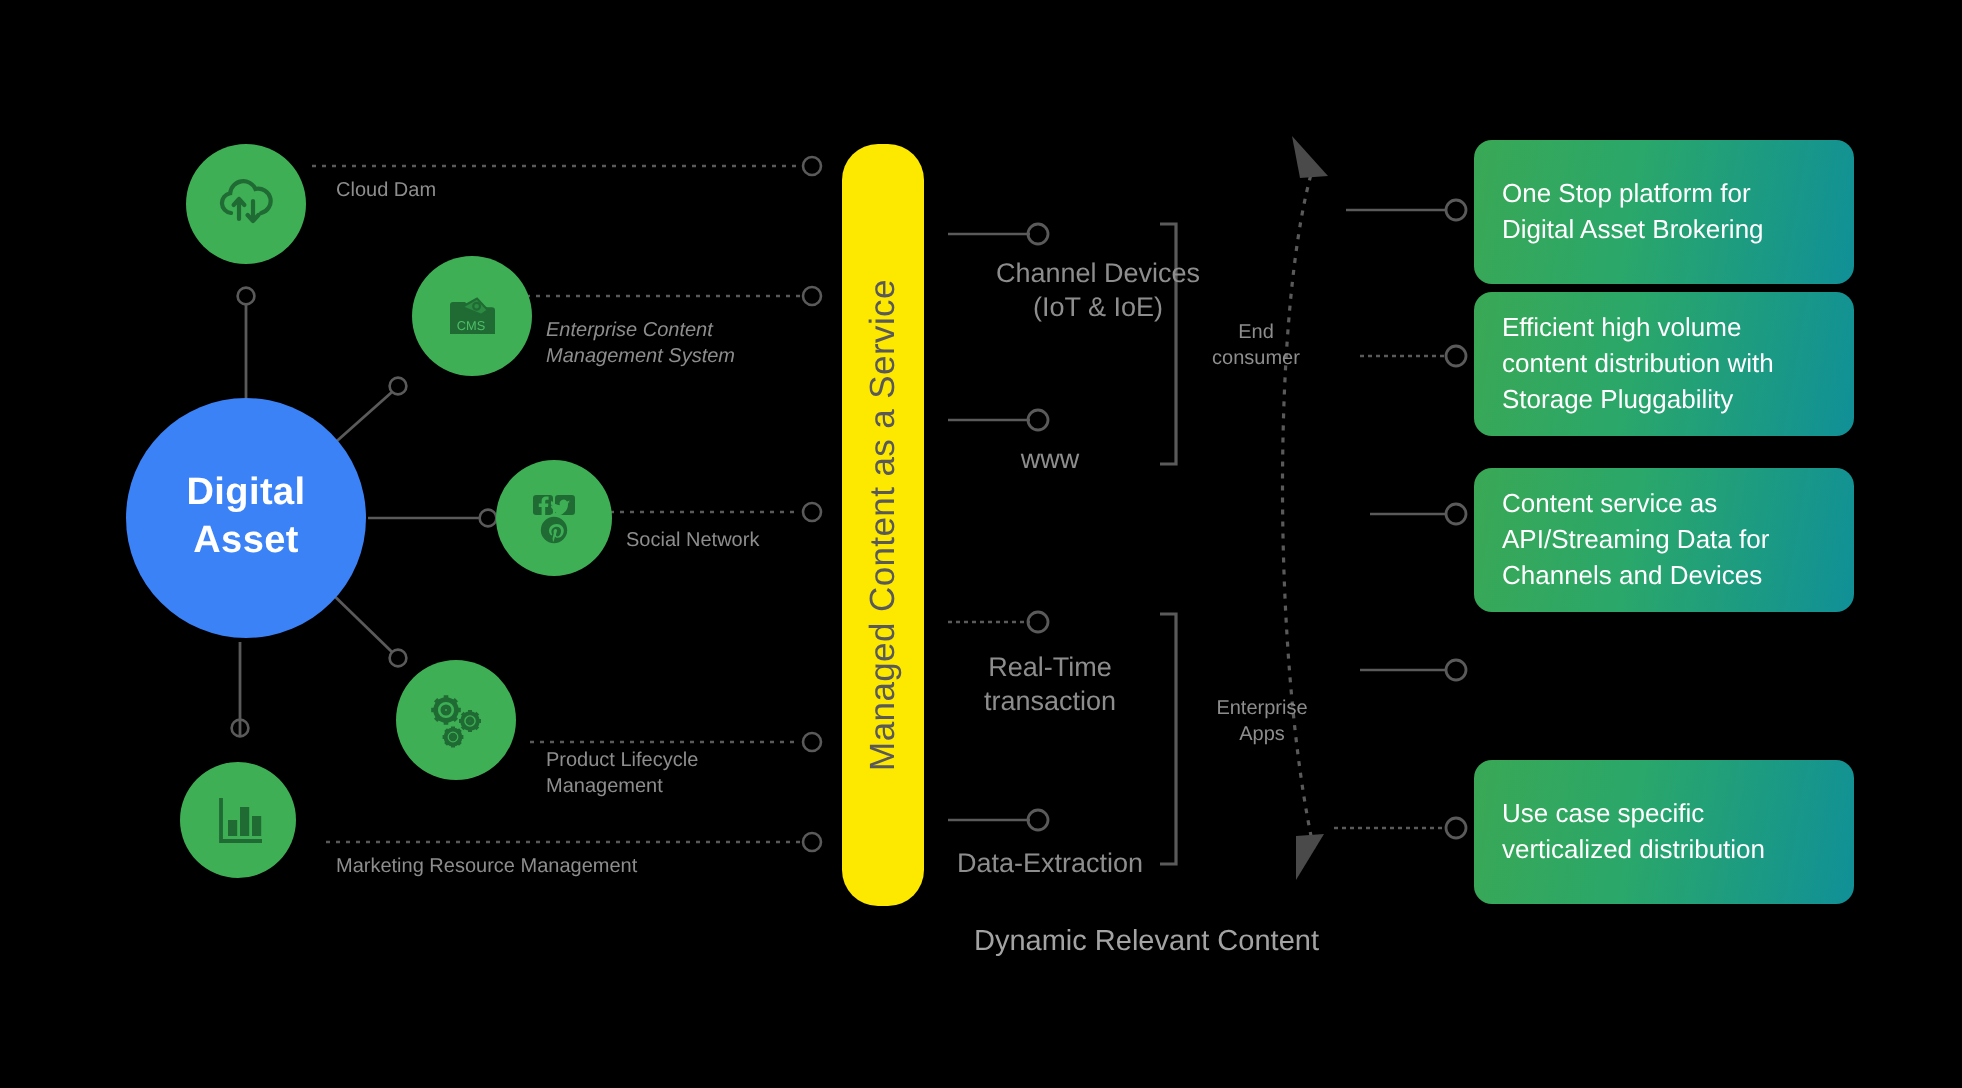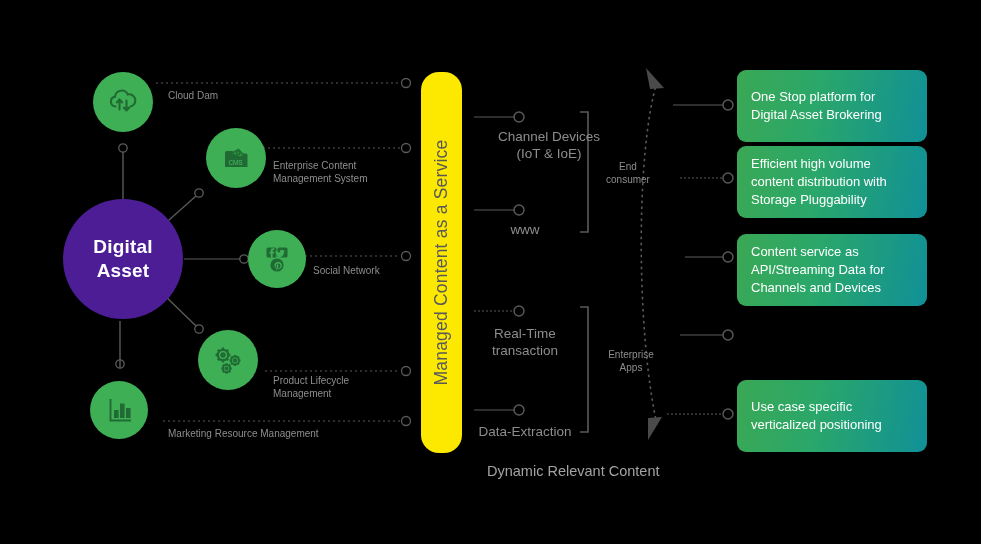--- a/index.html
+++ b/index.html
@@ -2,21 +2,21 @@
 <html><head>
 <meta charset="utf-8">
 <style>
   html,body{margin:0;padding:0;background:#000;}
   body{width:981px;height:544px;overflow:hidden;font-family:"Liberation Sans",sans-serif;}
   #stage{position:relative;width:981px;height:544px;background:#000;}
 
   
   .hub{
     position:absolute;left:63px;top:199px;width:120px;height:120px;border-radius:50%;
-    background:#4c1d95;display:flex;flex-direction:column;align-items:center;justify-content:center;
+    background:#3b82f6;display:flex;flex-direction:column;align-items:center;justify-content:center;
     color:#fff;font-weight:bold;font-size:19px;line-height:1.25;letter-spacing:.2px;
   }
 
   .node{
     position:absolute;border-radius:50%;background:#3faf56;
     display:flex;align-items:center;justify-content:center;
   }
   .node svg{display:block;}
 
   
@@ -186,21 +186,21 @@
       <svg width="34" height="34" viewBox="0 0 34 34">
         <path d="M8.5 6v21.5H29" fill="none" stroke="#1f6b33" stroke-width="1.9"></path>
         <rect x="12" y="17" width="4.6" height="8" fill="#1f6b33"></rect>
         <rect x="18" y="10.5" width="4.6" height="14.5" fill="#1f6b33"></rect>
         <rect x="24" y="15" width="4.6" height="10" fill="#1f6b33"></rect>
       </svg>
     </span>
   </div>
 
   <div class="lbl" style="left:168px;top:90px;">Cloud Dam</div>
-  <div class="lbl" style="left:273px;top:160px;">Enterprise Content
+  <div class="lbl" style="left:273px;top:160px;font-style:italic;">Enterprise Content
 Management System</div>
   <div class="lbl" style="left:313px;top:265px;">Social Network</div>
   <div class="lbl" style="left:273px;top:375px;">Product Lifecycle
 Management</div>
   <div class="lbl" style="left:168px;top:428px;">Marketing Resource Management</div>
 
   <div class="ybar"></div>
   <div class="ybar-txt">Managed Content as a Service</div>
 
   <div class="mlbl" style="left:490px;top:128px;width:118px;">Channel Devices
@@ -226,16 +226,16 @@
 content distribution with
 Storage Pluggability</span>
   </div>
   <div class="card" style="top:234px;height:72px;">
     <span>Content service as
 API/Streaming Data for
 Channels and Devices</span>
   </div>
   <div class="card" style="top:380px;height:72px;">
     <span>Use case specific
-verticalized positioning</span>
+verticalized distribution</span>
   </div>
 
 </div>
 
 </body></html>

